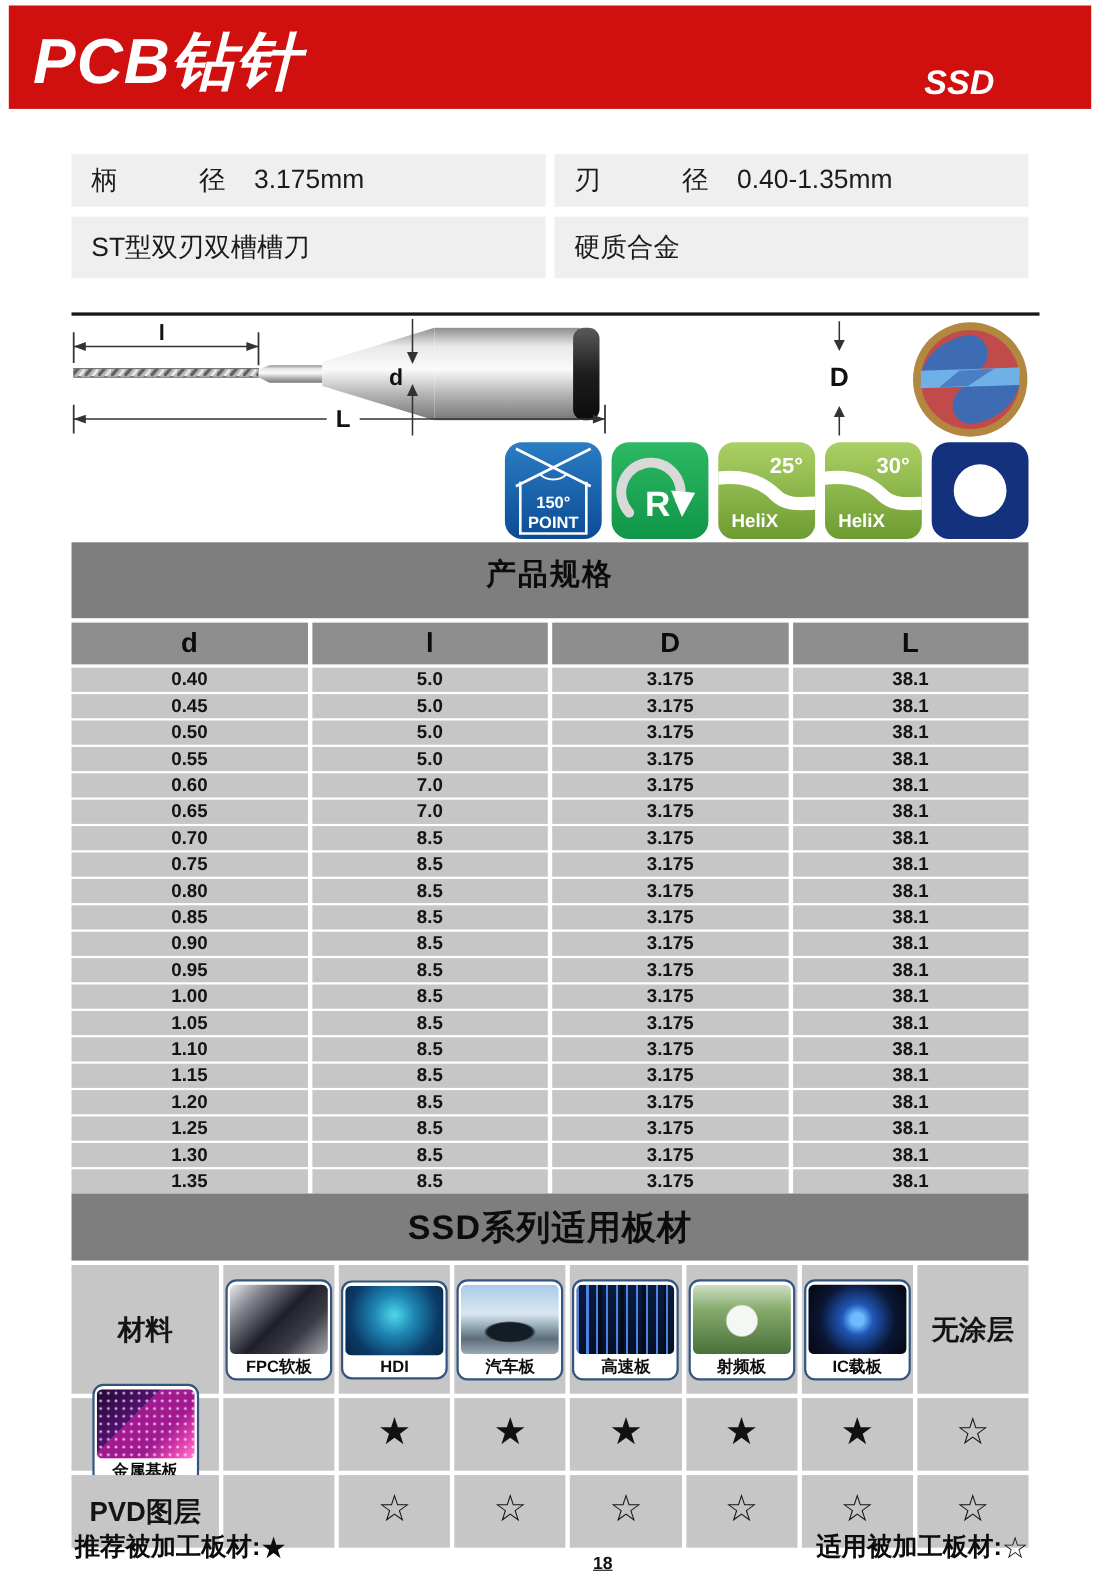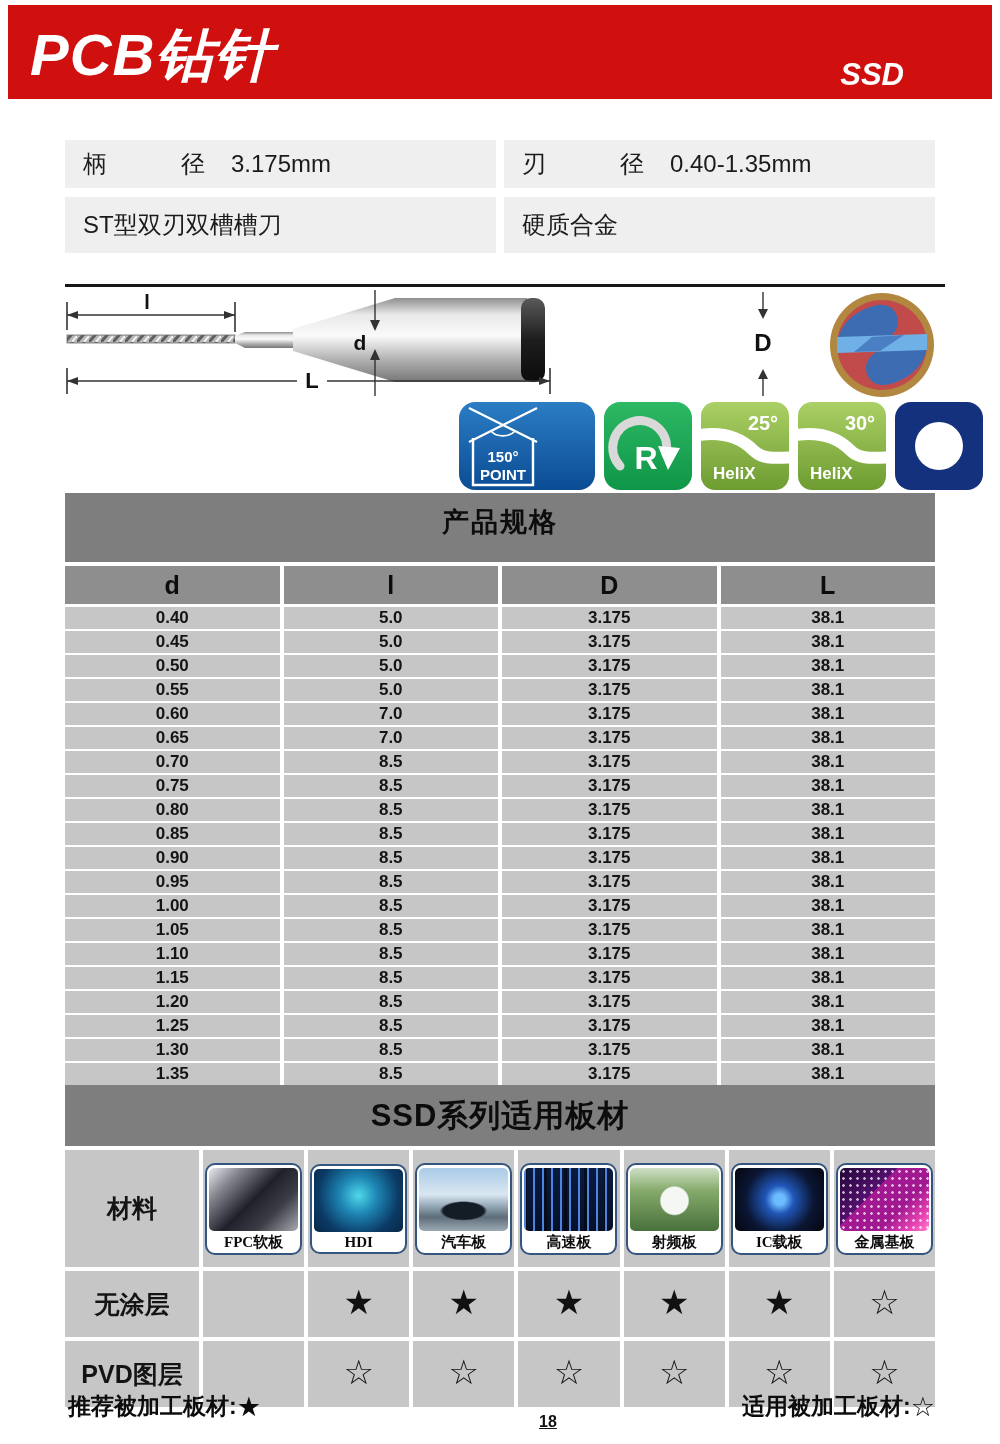--- a/index.html
+++ b/index.html
@@ -19,21 +19,21 @@
   .spec-cell .v{margin-left:26px;}
 
   
   .rule{position:absolute;left:65px;top:284px;width:880px;height:3px;background:#161616;}
   .diagram{position:absolute;left:65px;top:288px;width:880px;height:112px;}
   .diagram svg{display:block;}
 
   
   .badges{position:absolute;left:459px;top:402px;width:477px;height:88px;display:flex;gap:9px;}
   .badge{position:relative;width:88px;height:88px;border-radius:16px;flex:0 0 auto;}
-  .b1{background:linear-gradient(180deg,#2b7dc4,#0b4c94);padding-left:48px;}
+  .b1{background:linear-gradient(180deg,#2b7dc4,#0b4c94);}
   .b2{background:linear-gradient(180deg,#2db863,#0f9648);}
   .b3{background:linear-gradient(180deg,#abd065,#6d9c31);border-radius:14px;}
   .b5{background:#14317d;}
   .badge svg{position:absolute;left:0;top:0;}
 
   
   .ptable{position:absolute;left:65px;top:493px;width:870px;}
   .bar{background:#7e7e7e;color:#0c0c0c;font-weight:bold;text-align:center;}
   .ptitle{height:69px;line-height:58px;font-size:27px;letter-spacing:2px;margin-bottom:4px;}
   .thead{display:grid;grid-template-columns:repeat(4,1fr);column-gap:4px;margin-bottom:3px;}
@@ -41,21 +41,21 @@
   .trow{display:grid;grid-template-columns:repeat(4,1fr);column-gap:4px;margin-bottom:2px;}
   .tcell{background:#c6c6c6;height:22px;line-height:22px;text-align:center;font-size:17px;font-weight:600;color:#141414;}
 
   
   .ssd-bar{position:absolute;left:65px;top:1085px;width:870px;height:61px;line-height:61px;font-size:31px;letter-spacing:1px;}
 
   .materials{position:absolute;left:65px;top:1150px;width:870px;display:grid;
              grid-template-columns:134px repeat(7,1fr);grid-template-rows:117px 66px 66px;gap:4px;}
   .mcell{background:#c6c6c6;display:flex;align-items:center;justify-content:center;}
   .m-label{font-size:25px;font-weight:600;color:#141414;}
-  .card{width:97px;background:#fff;border:2px solid #33557f;border-radius:10px;padding:3px 2px 1px;box-sizing:border-box;font-family:Liberation Serif, serif;}
+  .card{width:97px;background:#fff;border:2px solid #33557f;border-radius:10px;padding:3px 2px 1px;box-sizing:border-box;}
   .photo{height:63px;border-radius:5px;}
   .cap{font-size:15px;font-weight:bold;text-align:center;padding-top:2px;color:#0c0c0c;white-space:nowrap;}
   .star-cell{font-size:34px;line-height:1;color:#111;padding-bottom:4px;}
 
   
   .ph1{background:linear-gradient(135deg,#e9e9ef 0%,#85858f 22%,#20202a 50%,#3c3c46 72%,#a9a9b2 100%);}
   .ph2{background:radial-gradient(circle at 50% 42%,#4fd8ea 0%,#1e86b4 32%,#0b3a66 70%,#072744 100%);}
   .ph3{background:
        radial-gradient(ellipse 34px 14px at 50% 68%,#141c26 0 60%,rgba(20,28,38,0) 70%),
        linear-gradient(180deg,#a9cbe8 0%,#d9e7f1 42%,#8fa3b1 62%,#5d6d79 78%,#9caab4 100%);}
@@ -376,27 +376,27 @@
           <div class="photo ph5"></div>
           <div class="cap">射频板</div>
         </div>
       </div>
       <div class="mcell">
         <div class="card">
           <div class="photo ph6"></div>
           <div class="cap">IC载板</div>
         </div>
       </div>
+      <div class="mcell m-label">无涂层</div>
       <div class="mcell">
         <div class="card">
           <div class="photo ph7"></div>
           <div class="cap">金属基板</div>
         </div>
       </div>
-      <div class="mcell m-label">无涂层</div>
       <div class="mcell star-cell"></div>
       <div class="mcell star-cell">★</div>
       <div class="mcell star-cell">★</div>
       <div class="mcell star-cell">★</div>
       <div class="mcell star-cell">★</div>
       <div class="mcell star-cell">★</div>
       <div class="mcell star-cell">☆</div>
       <div class="mcell m-label">PVD图层</div>
       <div class="mcell star-cell"></div>
       <div class="mcell star-cell">☆</div>

